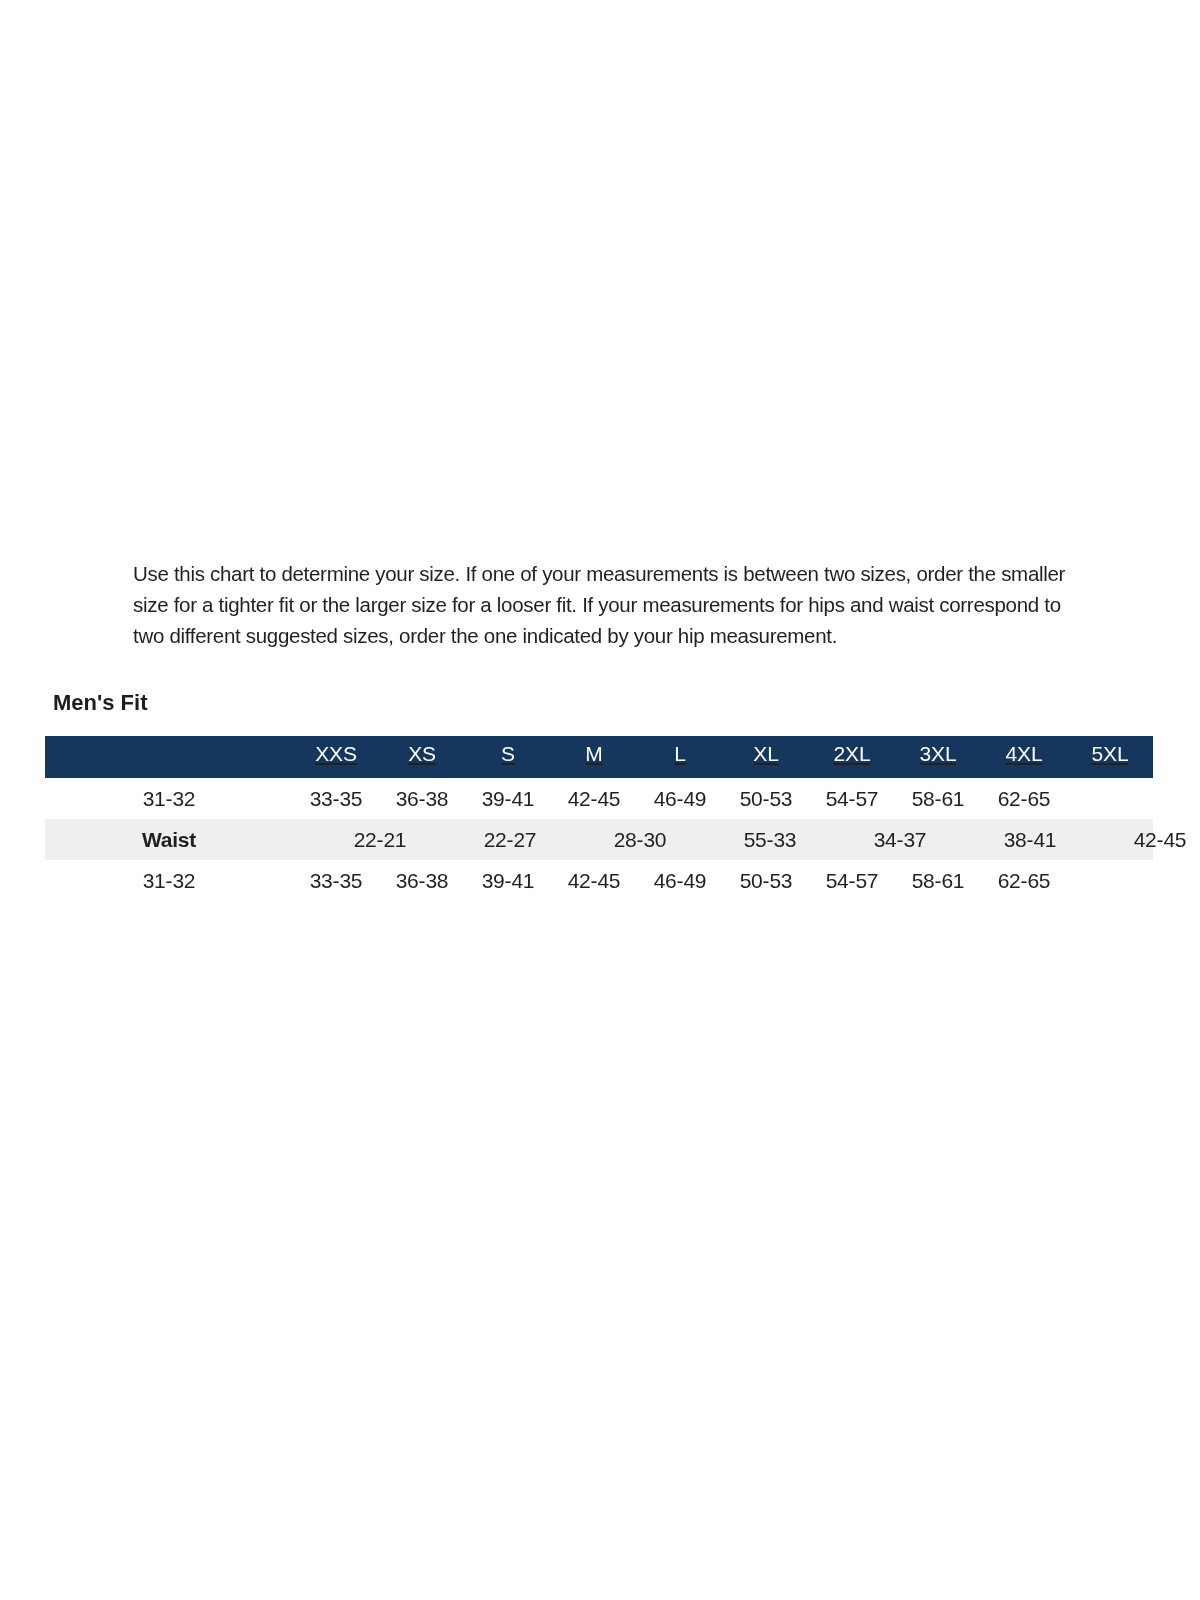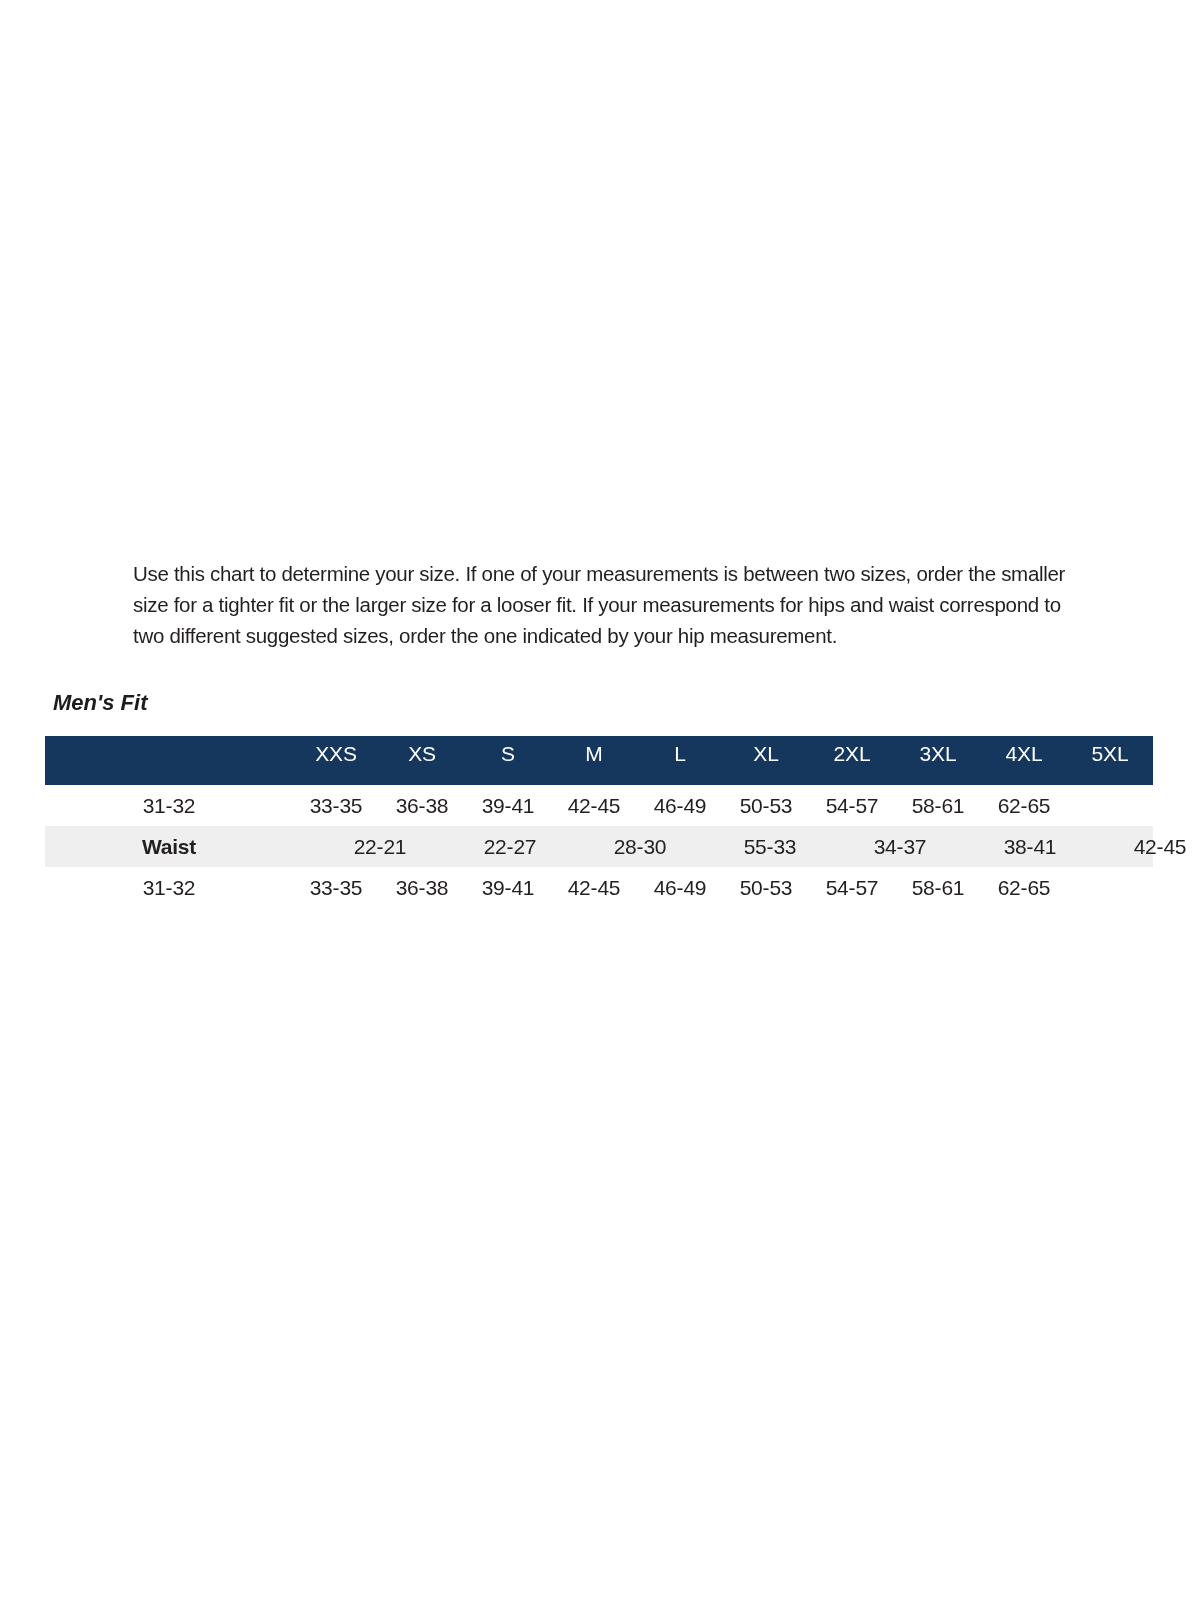--- a/index.html
+++ b/index.html
@@ -38,35 +38,35 @@
     color: #231f20;
     margin-top: 12px;
   }
   .section-label {
     position: absolute;
     top: 690px;
     left: 53px;
     font-size: 22px;
     font-weight: 700;
     color: #1d1d1b;
-    font-style: italic;
   }
   .size-table {
     position: absolute;
     top: 736px;
     left: 45px;
     width: 1108px;
   }
   .trow {
     display: grid;
     grid-template-columns: 248px repeat(10, 86px);
   }
   .thead {
     background: #15375e;
-    height: 49px;
+    height: 42px;
+    text-decoration: underline;
   }
   .thead .cell {
     color: #ffffff;
     font-size: 21px;
     line-height: 36px;
   }
   .body-row {
     height: 41px;
   }
   .body-row.alt {

